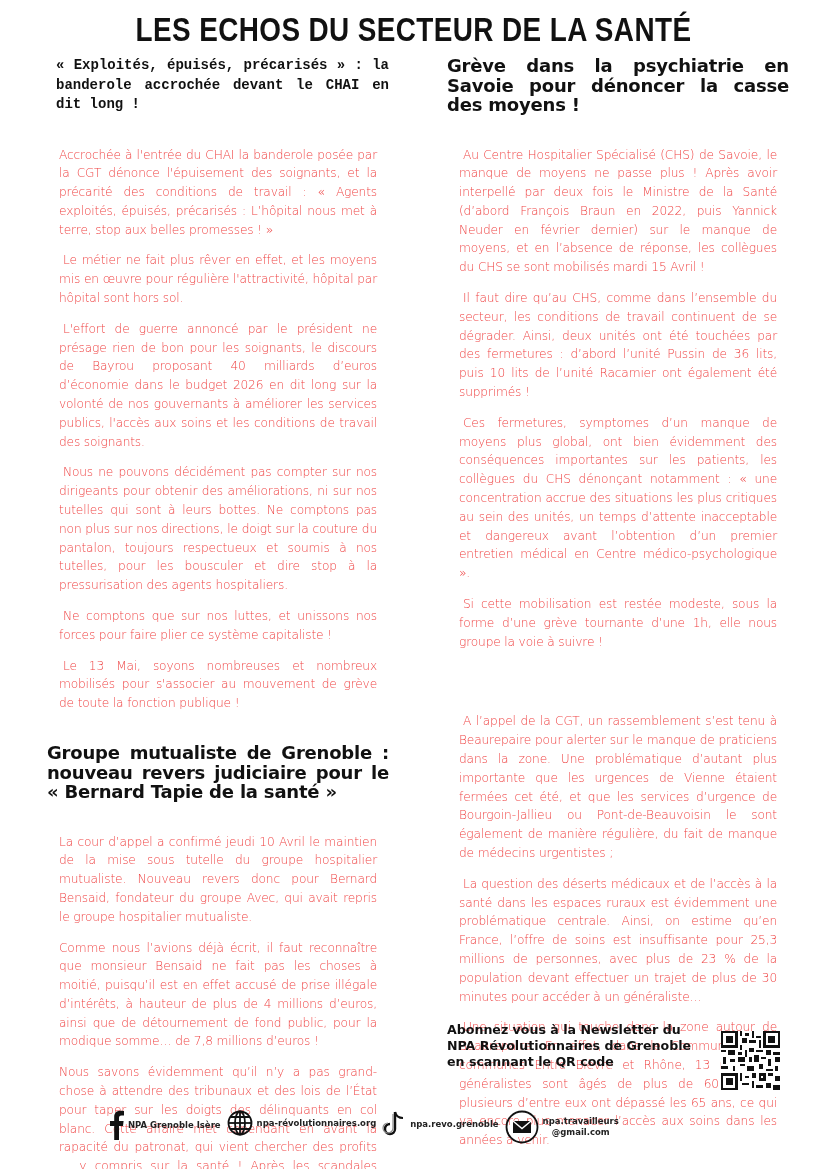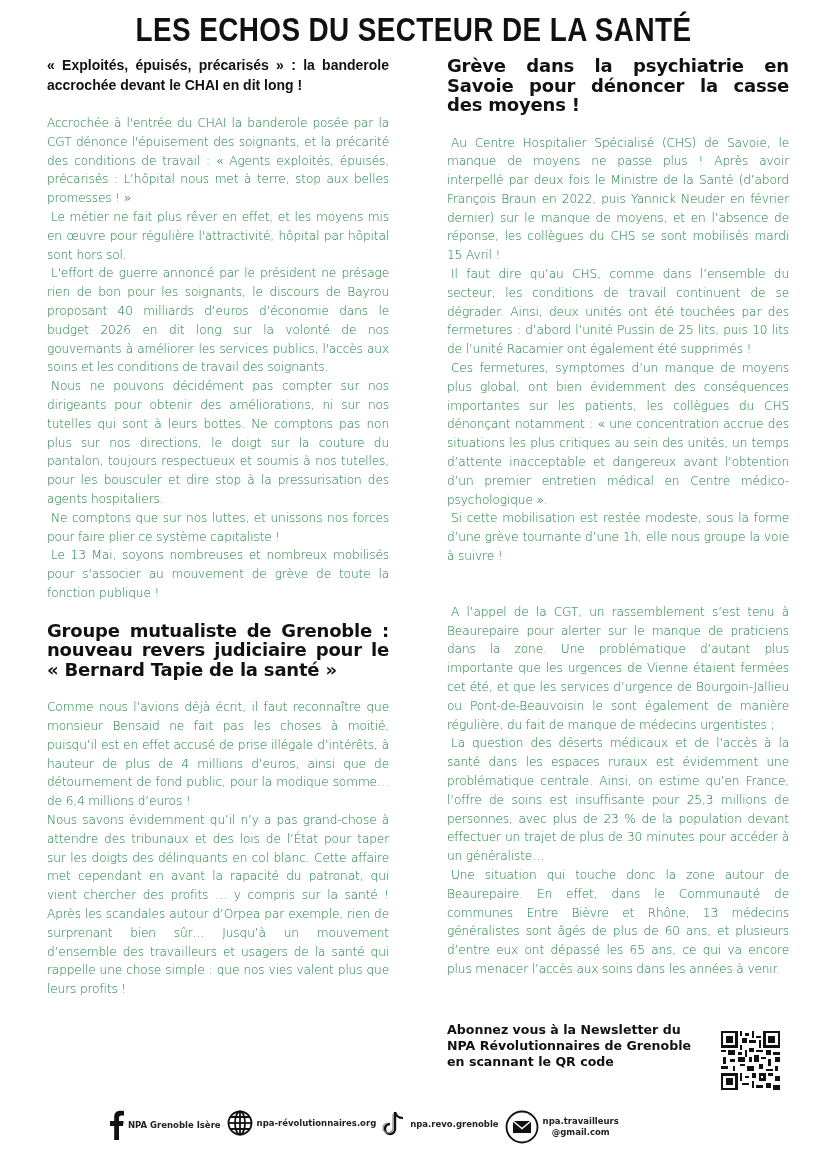--- a/index.html
+++ b/index.html
@@ -14,25 +14,25 @@
       transform: scaleX(0.82); transform-origin: center;
     }
     .col { position: absolute; top: 56px; width: 342px; }
     .col.left { left: 47px; }
     .col.right { left: 447px; }
     .heading {
       font-family: "DejaVu Sans", sans-serif; font-weight: 700; font-size: 18px;
       line-height: 19.5px; color: #111; text-align: justify; margin: 0;
       letter-spacing: -0.2px;
     }
-    .heading.condensed { font-family: Liberation Sans, sans-serif; font-size: 14px; letter-spacing: 0; }
+    .heading.condensed { font-family: Liberation Mono, monospace; font-size: 14px; letter-spacing: 0; margin-left: 9px; }
     .spacer { height: 19px; }
     .para {
-      font-size: 12.2px; line-height: 18.8px; text-align: justify; margin: 0;
-      color: #15803d; font-weight: 300; letter-spacing: -0.15px;
+      font-size: 12.2px; line-height: 18.8px; text-align: justify; margin: 12px;
+      color: #ef4444; font-weight: 300; letter-spacing: -0.15px;
     }
     .para.indent { text-indent: 4px; }
     .section-gap { height: 18px; }
     .newsletter {
       position: absolute; left: 447px; top: 1022px; width: 260px;
       font-weight: 700; font-size: 12.6px; line-height: 16px; color: #111;
     }
     .qr {
       position: absolute; left: 721px; top: 1031px; width: 59px; height: 59px;
     }
@@ -59,31 +59,32 @@
     <p class="para indent">Le métier ne fait plus rêver en effet, et les moyens mis en œuvre pour régulière l'attractivité, hôpital par hôpital sont hors sol.</p>
     <p class="para indent">L'effort de guerre annoncé par le président ne présage rien de bon pour les soignants, le discours de Bayrou proposant 40 milliards d’euros d’économie dans le budget 2026 en dit long sur la volonté de nos gouvernants à améliorer les services publics, l'accès aux soins et les conditions de travail des soignants.</p>
     <p class="para indent">Nous ne pouvons décidément pas compter sur nos dirigeants pour obtenir des améliorations, ni sur nos tutelles qui sont à leurs bottes. Ne comptons pas non plus sur nos directions, le doigt sur la couture du pantalon, toujours respectueux et soumis à nos tutelles, pour les bousculer et dire stop à la pressurisation des agents hospitaliers.</p>
     <p class="para indent">Ne comptons que sur nos luttes, et unissons nos forces pour faire plier ce système capitaliste !</p>
     <p class="para indent">Le 13 Mai, soyons nombreuses et nombreux mobilisés pour s'associer au mouvement de grève de toute la fonction publique !</p>
   </article>
   <div class="section-gap"></div>
   <article>
     <h2 class="heading">Groupe mutualiste de Grenoble : nouveau revers judiciaire pour le « Bernard Tapie de la santé »</h2>
     <div class="spacer"></div>
-    <p class="para">Comme nous l’avions déjà écrit, il faut reconnaître que monsieur Bensaid ne fait pas les choses à moitié, puisqu’il est en effet accusé de prise illégale d’intérêts, à hauteur de plus de 4 millions d’euros, ainsi que de détournement de fond public, pour la modique somme… de 6,4 millions d’euros !</p>
+    <p class="para">La cour d’appel a confirmé jeudi 10 Avril le maintien de la mise sous tutelle du groupe hospitalier mutualiste. Nouveau revers donc pour Bernard Bensaid, fondateur du groupe Avec, qui avait repris le groupe hospitalier mutualiste.</p>
+    <p class="para">Comme nous l’avions déjà écrit, il faut reconnaître que monsieur Bensaid ne fait pas les choses à moitié, puisqu’il est en effet accusé de prise illégale d’intérêts, à hauteur de plus de 4 millions d’euros, ainsi que de détournement de fond public, pour la modique somme… de 7,8 millions d’euros !</p>
     <p class="para">Nous savons évidemment qu’il n’y a pas grand-chose à attendre des tribunaux et des lois de l’État pour taper sur les doigts des délinquants en col blanc. Cette affaire met cependant en avant la rapacité du patronat, qui vient chercher des profits … y compris sur la santé ! Après les scandales autour d’Orpea par exemple, rien de surprenant bien sûr… Jusqu’à un mouvement d’ensemble des travailleurs et usagers de la santé qui rappelle une chose simple : que nos vies valent plus que leurs profits !</p>
   </article>
 </div>
 
 <div class="col right">
   <article>
     <h2 class="heading">Grève dans la psychiatrie en Savoie pour dénoncer la casse des moyens !</h2>
     <div class="spacer"></div>
     <p class="para indent">Au Centre Hospitalier Spécialisé (CHS) de Savoie, le manque de moyens ne passe plus ! Après avoir interpellé par deux fois le Ministre de la Santé (d’abord François Braun en 2022, puis Yannick Neuder en février dernier) sur le manque de moyens, et en l’absence de réponse, les collègues du CHS se sont mobilisés mardi 15 Avril !</p>
-    <p class="para indent">Il faut dire qu’au CHS, comme dans l’ensemble du secteur, les conditions de travail continuent de se dégrader. Ainsi, deux unités ont été touchées par des fermetures : d’abord l’unité Pussin de 25 lits, puis 10 lits de l’unité Racamier ont également été supprimés !</p>
+    <p class="para indent">Il faut dire qu’au CHS, comme dans l’ensemble du secteur, les conditions de travail continuent de se dégrader. Ainsi, deux unités ont été touchées par des fermetures : d’abord l’unité Pussin de 36 lits, puis 10 lits de l’unité Racamier ont également été supprimés !</p>
     <p class="para indent">Ces fermetures, symptomes d’un manque de moyens plus global, ont bien évidemment des conséquences importantes sur les patients, les collègues du CHS dénonçant notamment : « une concentration accrue des situations les plus critiques au sein des unités, un temps d’attente inacceptable et dangereux avant l’obtention d’un premier entretien médical en Centre médico-psychologique ».</p>
     <p class="para indent">Si cette mobilisation est restée modeste, sous la forme d’une grève tournante d’une 1h, elle nous groupe la voie à suivre !</p>
   </article>
   <div class="section-gap"></div>
   <article>
     <div class="spacer"></div>
     <p class="para indent">A l’appel de la CGT, un rassemblement s’est tenu à Beaurepaire pour alerter sur le manque de praticiens dans la zone. Une problématique d’autant plus importante que les urgences de Vienne étaient fermées cet été, et que les services d’urgence de Bourgoin-Jallieu ou Pont-de-Beauvoisin le sont également de manière régulière, du fait de manque de médecins urgentistes ;</p>
     <p class="para indent">La question des déserts médicaux et de l’accès à la santé dans les espaces ruraux est évidemment une problématique centrale. Ainsi, on estime qu’en France, l’offre de soins est insuffisante pour 25,3 millions de personnes, avec plus de 23 % de la population devant effectuer un trajet de plus de 30 minutes pour accéder à un généraliste…</p>
     <p class="para indent">Une situation qui touche donc la zone autour de Beaurepaire. En effet, dans le Communauté de communes Entre Bièvre et Rhône, 13 médecins généralistes sont âgés de plus de 60 ans, et plusieurs d’entre eux ont dépassé les 65 ans, ce qui va encore plus menacer l’accès aux soins dans les années à venir.</p>
   </article>

